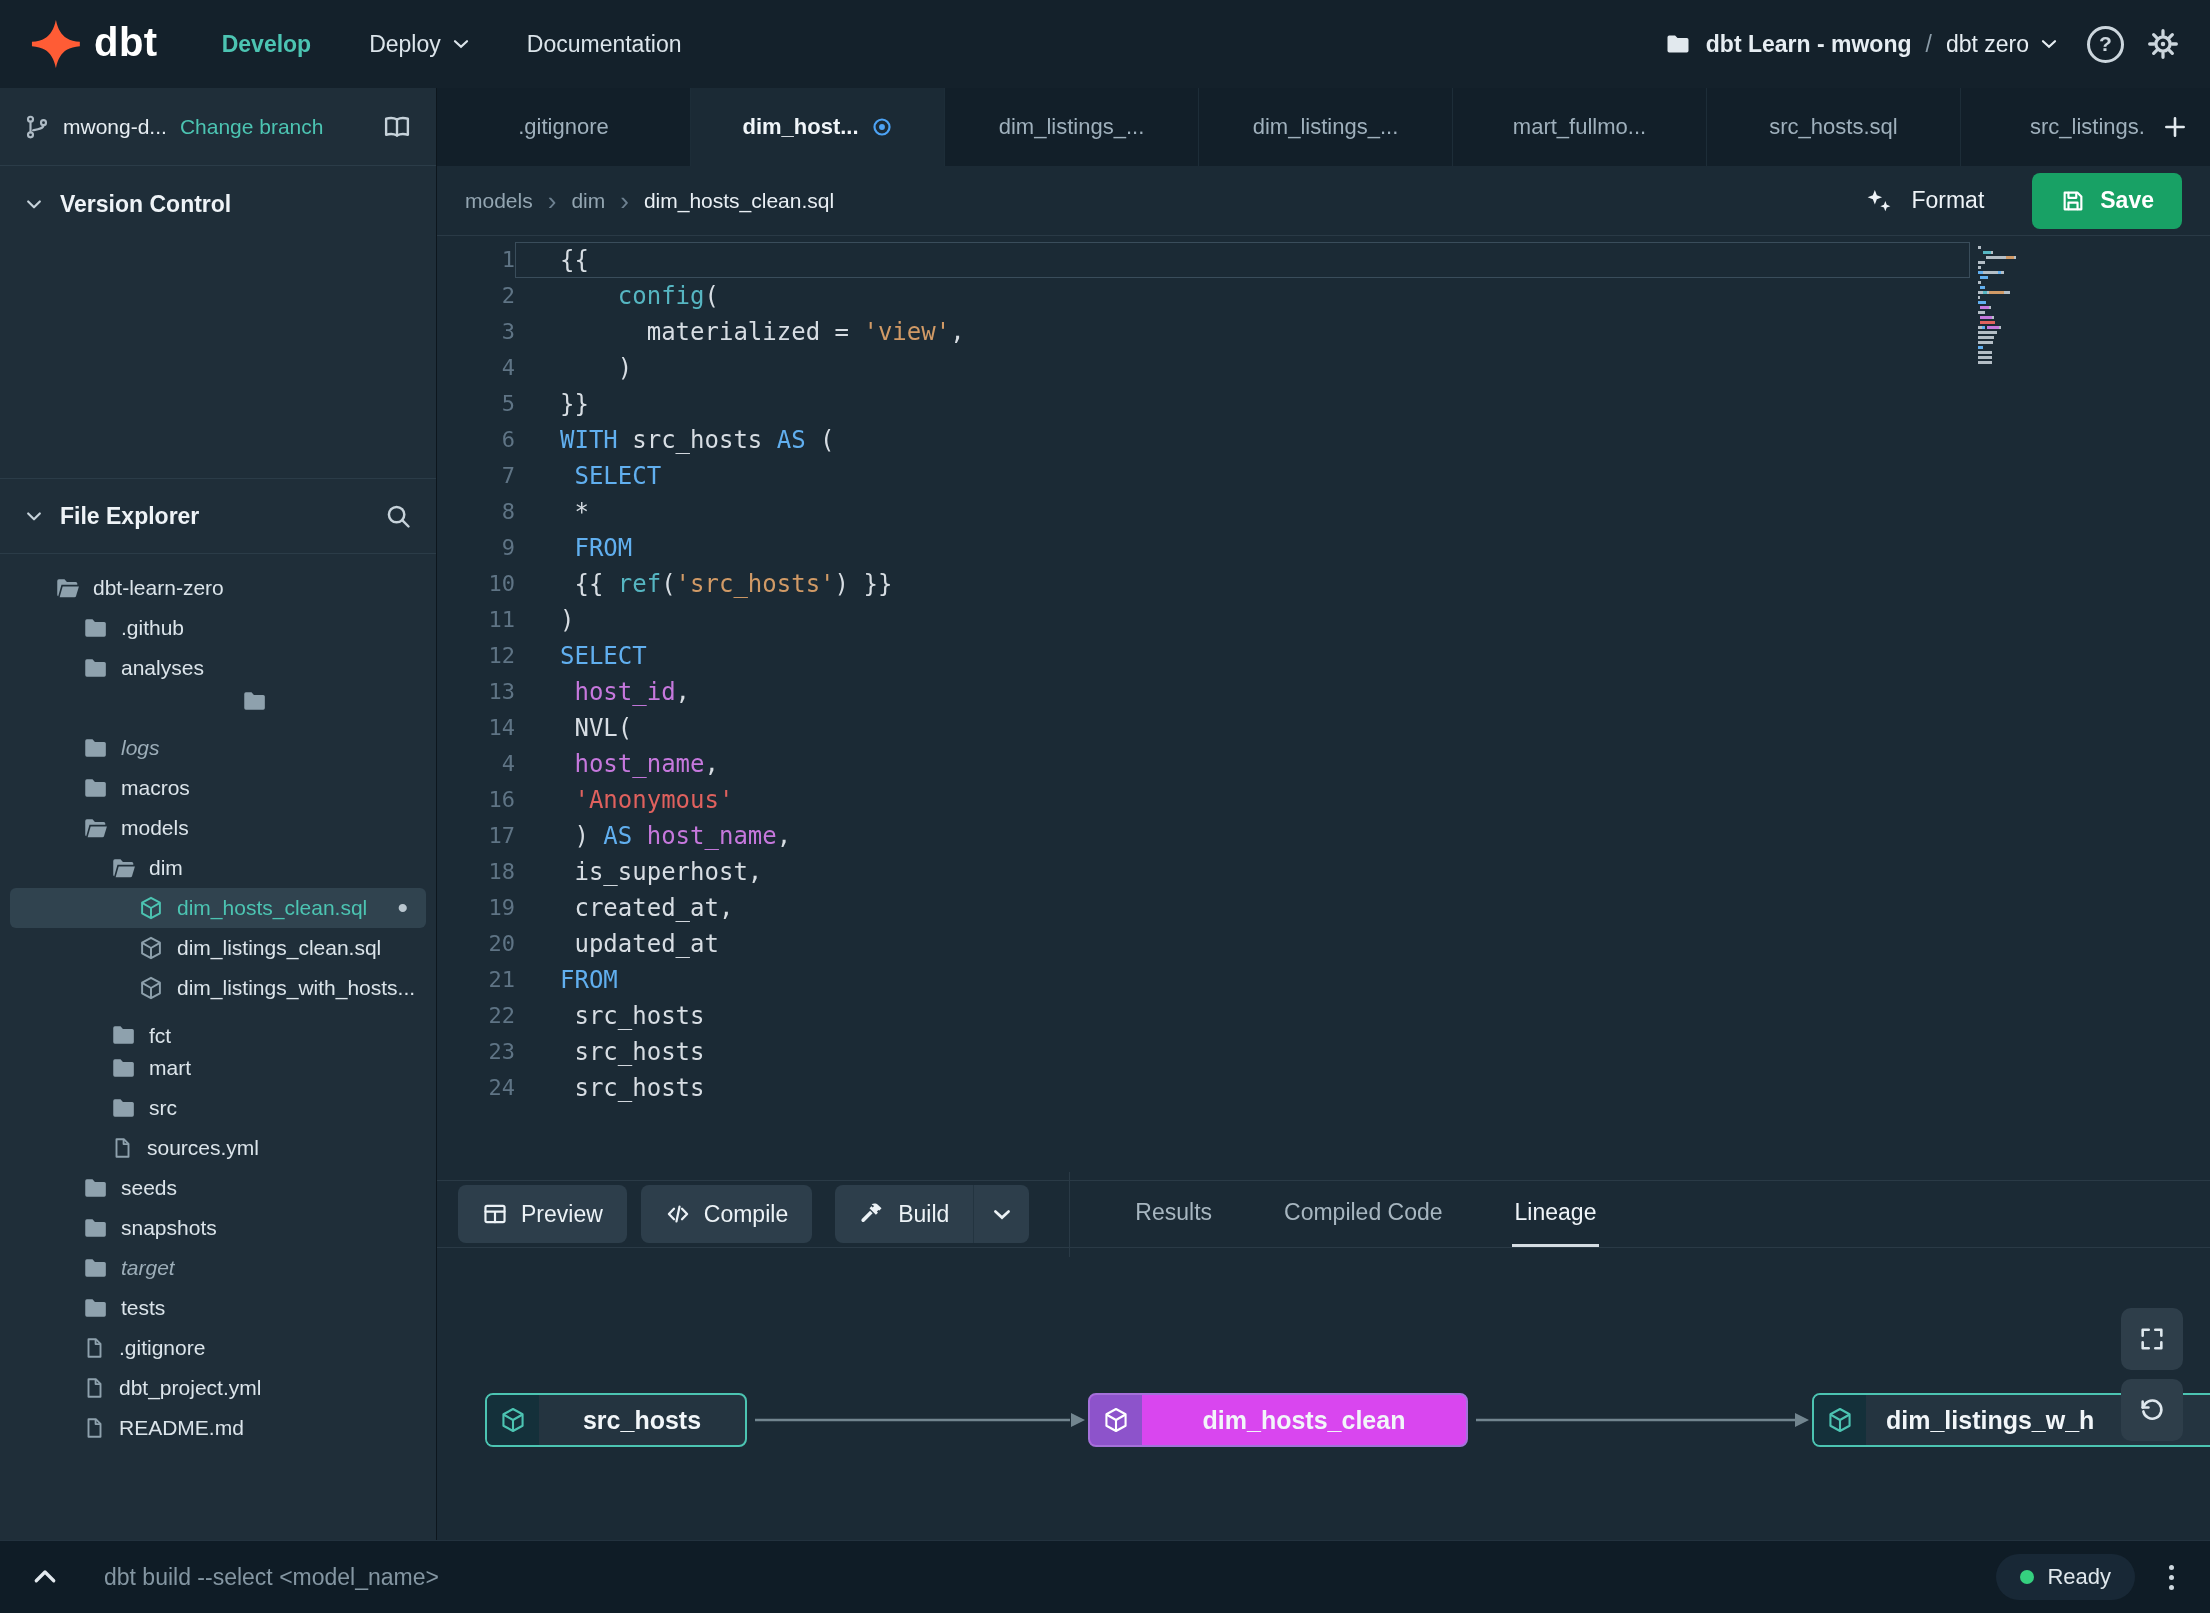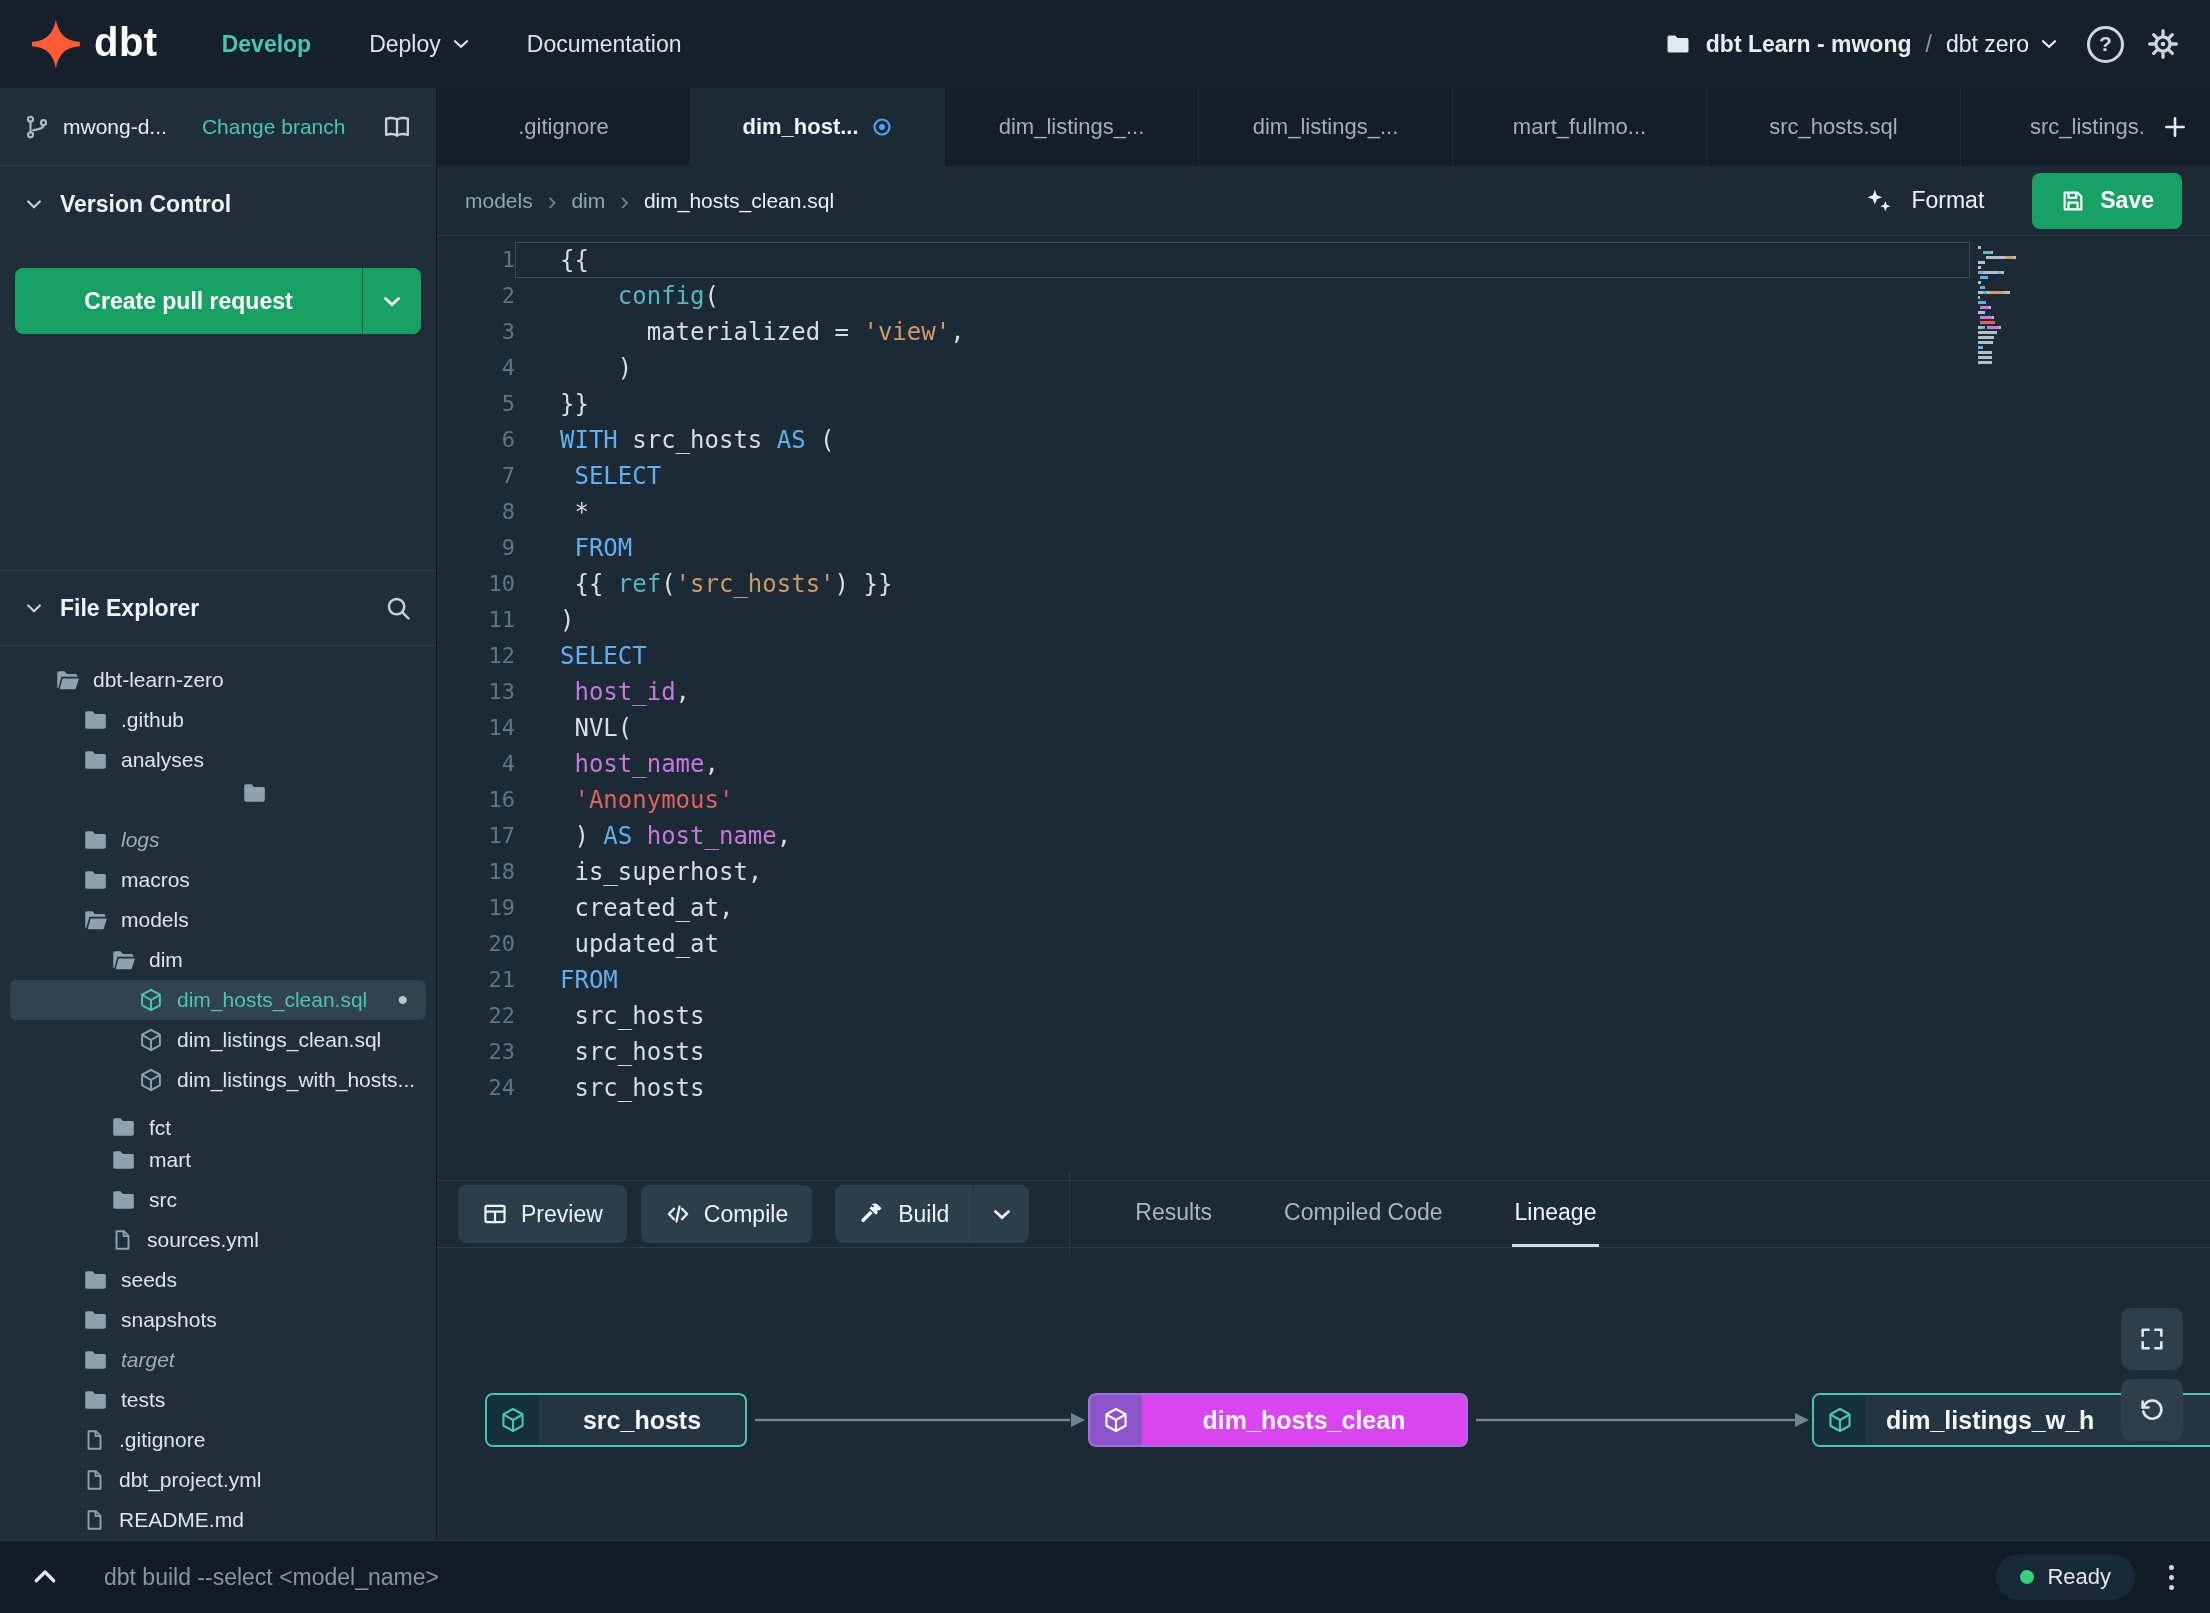--- a/index.html
+++ b/index.html
@@ -26,21 +26,21 @@
   .project-name{font-weight:bold;cursor:pointer;}
   .sep{color:#8b9ca8;margin:0 14px;}
   .env{display:flex;align-items:center;gap:12px;cursor:pointer;}
   .help-circle{width:37px;height:37px;border:3px solid #ccd6dd;border-radius:50%;display:flex;align-items:center;justify-content:center;font-size:21px;font-weight:bold;color:#ccd6dd;margin-left:30px;cursor:pointer;}
   .gear{margin-left:22px;color:#ccd6dd;cursor:pointer;display:flex;}
 
   
   .sidebar{position:absolute;left:0;top:88px;width:437px;height:1452px;background:var(--panel);border-right:1px solid #0d161d;display:flex;flex-direction:column;}
   .branch-row{flex:0 0 78px;display:flex;align-items:center;padding:0 24px;border-bottom:1px solid var(--border);gap:13px;font-size:21px;}
   .branch-icon{color:#aebbc5;display:flex;}
-  .change-branch{color:var(--teal);cursor:pointer;margin-left:22px;}
+  .change-branch{color:var(--teal);cursor:pointer;}
   .book-icon{margin-left:auto;color:#c6d2da;cursor:pointer;display:flex;}
   .section-header{flex:0 0 76px;display:flex;align-items:center;padding:0 24px;gap:16px;font-size:23px;font-weight:bold;color:#eef3f7;}
   .fe-header{border-top:1px solid var(--border);border-bottom:1px solid var(--border);}
   .chev{color:#c6d2da;display:flex;cursor:pointer;}
   .search-icon{margin-left:auto;color:#c6d2da;cursor:pointer;display:flex;}
   .pr-wrap{flex:0 0 92px;padding:26px 15px 0;}
   .pr-btn{height:66px;background:var(--green);border-radius:8px;display:flex;align-items:stretch;overflow:hidden;cursor:pointer;}
   .pr-main{flex:1;display:flex;align-items:center;justify-content:center;font-size:23px;font-weight:bold;color:#fff;border-right:1px solid rgba(10,45,32,.6);}
   .pr-caret{width:58px;display:flex;align-items:center;justify-content:center;color:#fff;}
   .vc-filler{flex:0 0 236px;}
@@ -189,30 +189,20 @@
 
   <div class="section-header">
     <span class="chev">
       <svg width="20" height="20" viewBox="0 0 24 24" fill="none" stroke="currentColor" stroke-width="2.6" stroke-linecap="round" stroke-linejoin="round">
           <path d="M5 9l7 7 7-7"></path>
         </svg>
     </span>
     <span>Version Control</span>
   </div>
 
-  <div class="pr-wrap">
-    <div class="pr-btn">
-      <span class="pr-main">Create pull request</span>
-      <span class="pr-caret">
-        <svg width="18" height="11" viewBox="0 0 16 10" fill="none" stroke="currentColor" stroke-width="2.4" stroke-linecap="round">
-            <path d="M2 2.2l6 5.6 6-5.6"></path>
-          </svg>
-      </span>
-    </div>
-  </div>
 
   <div class="vc-filler"></div>
 
   <div class="section-header fe-header">
     <span class="chev">
       <svg width="20" height="20" viewBox="0 0 24 24" fill="none" stroke="currentColor" stroke-width="2.6" stroke-linecap="round" stroke-linejoin="round">
           <path d="M5 9l7 7 7-7"></path>
         </svg>
     </span>
     <span>File Explorer</span>

